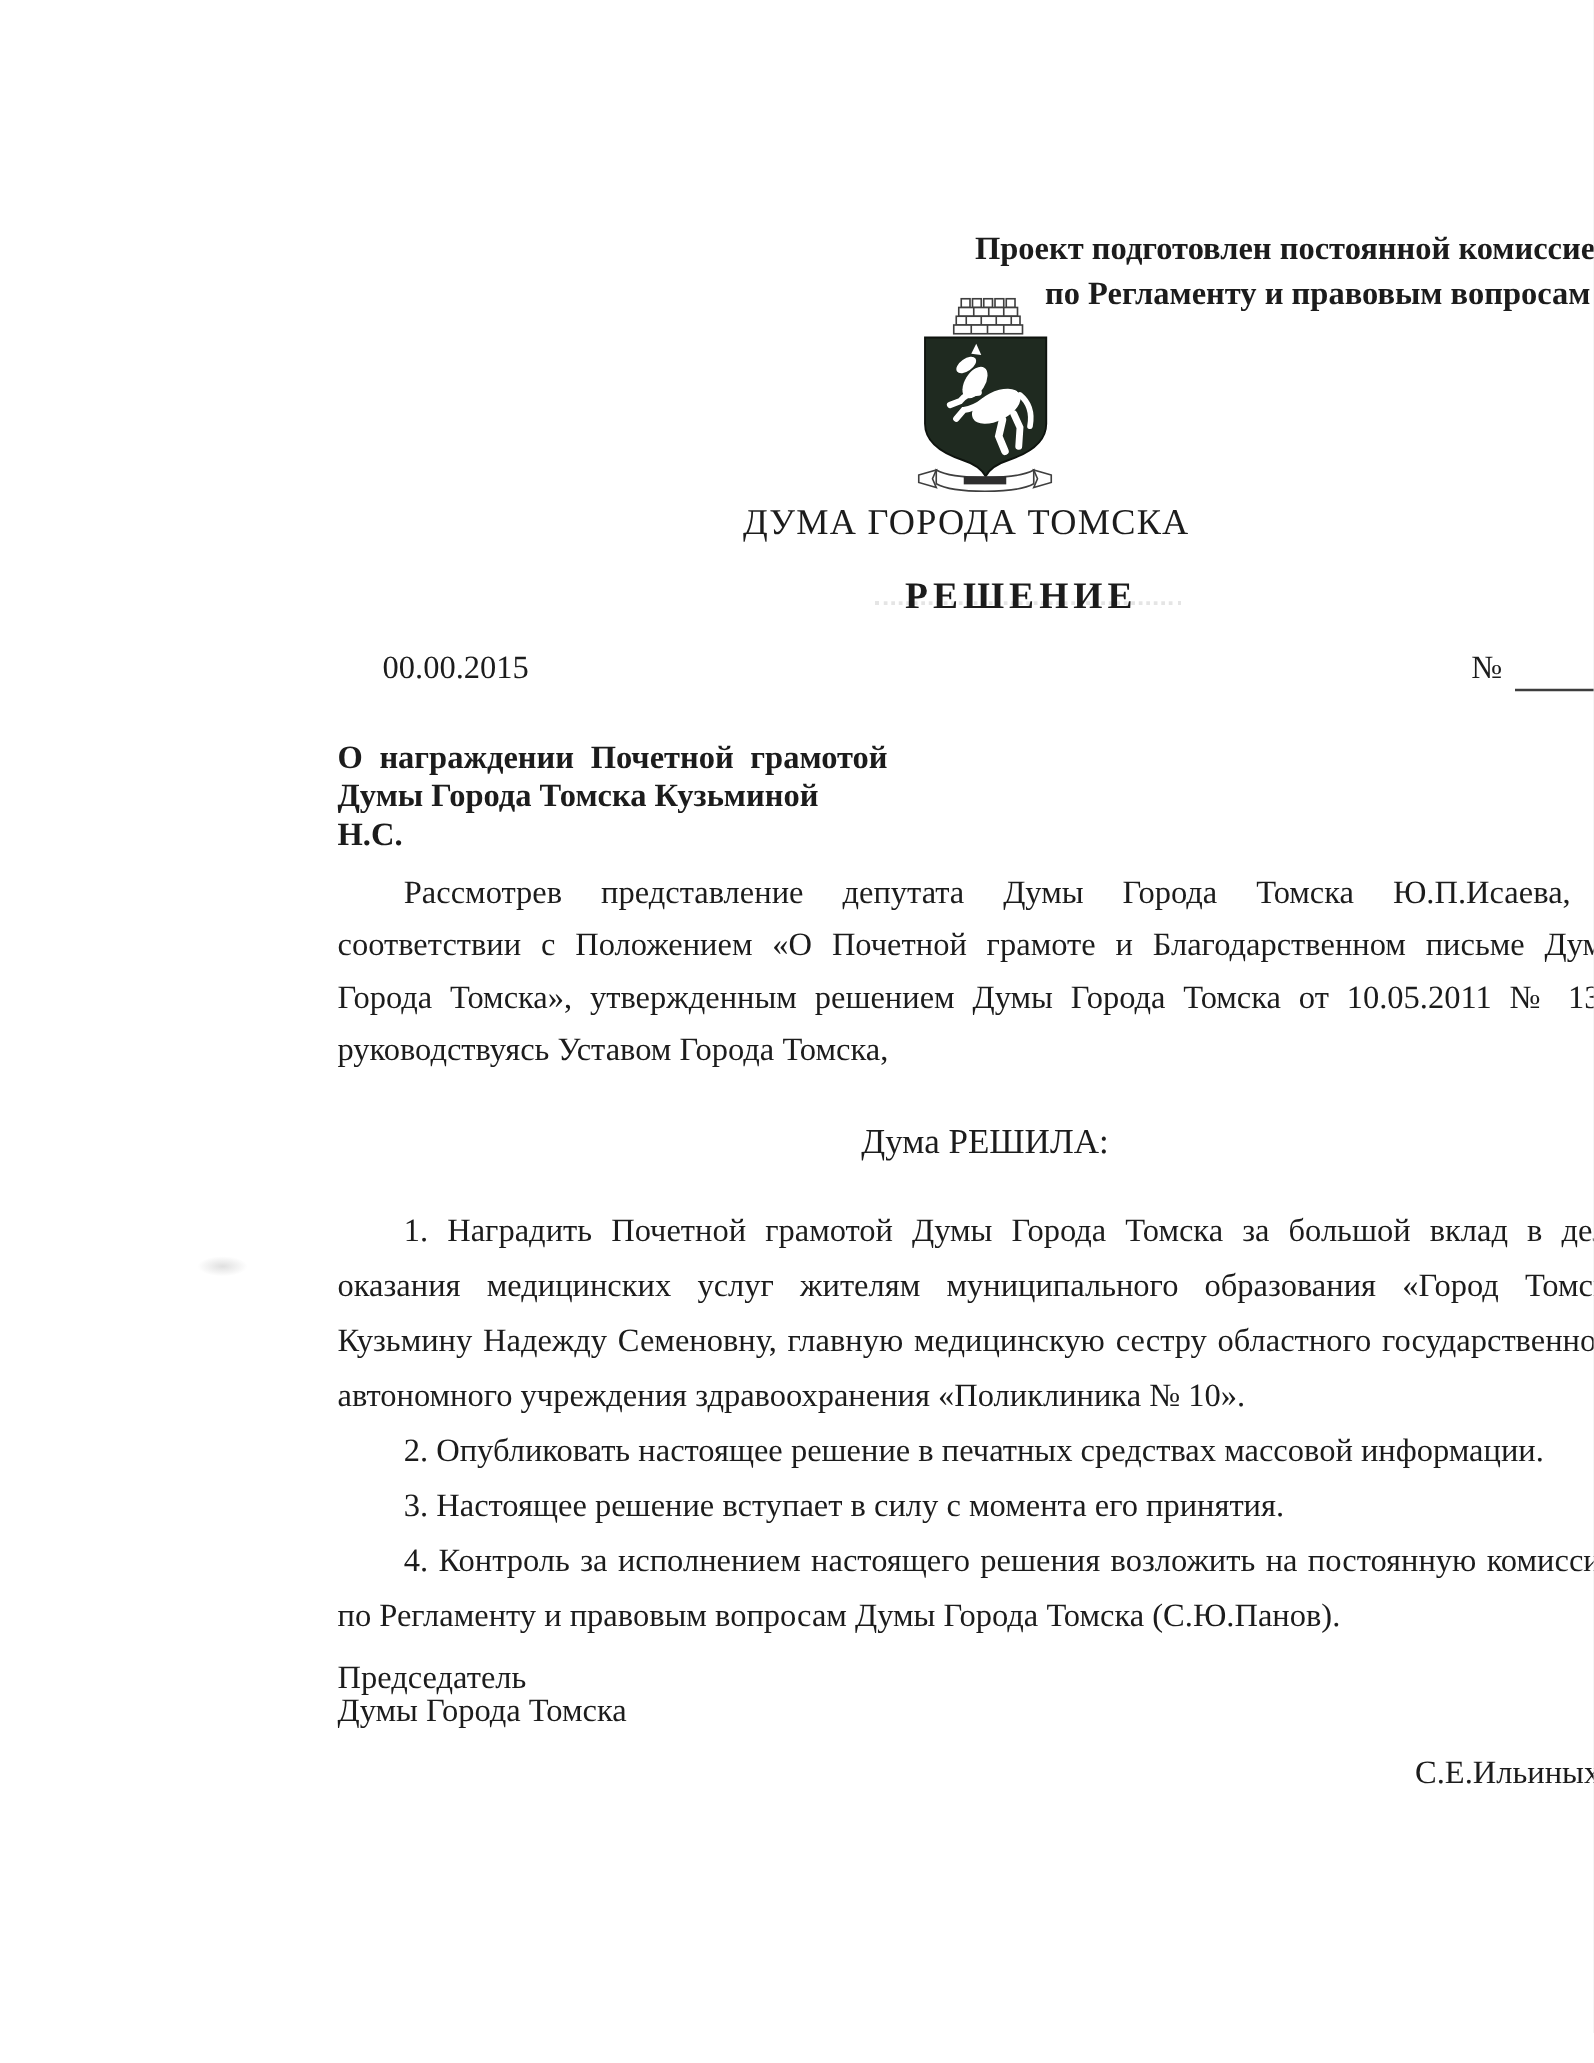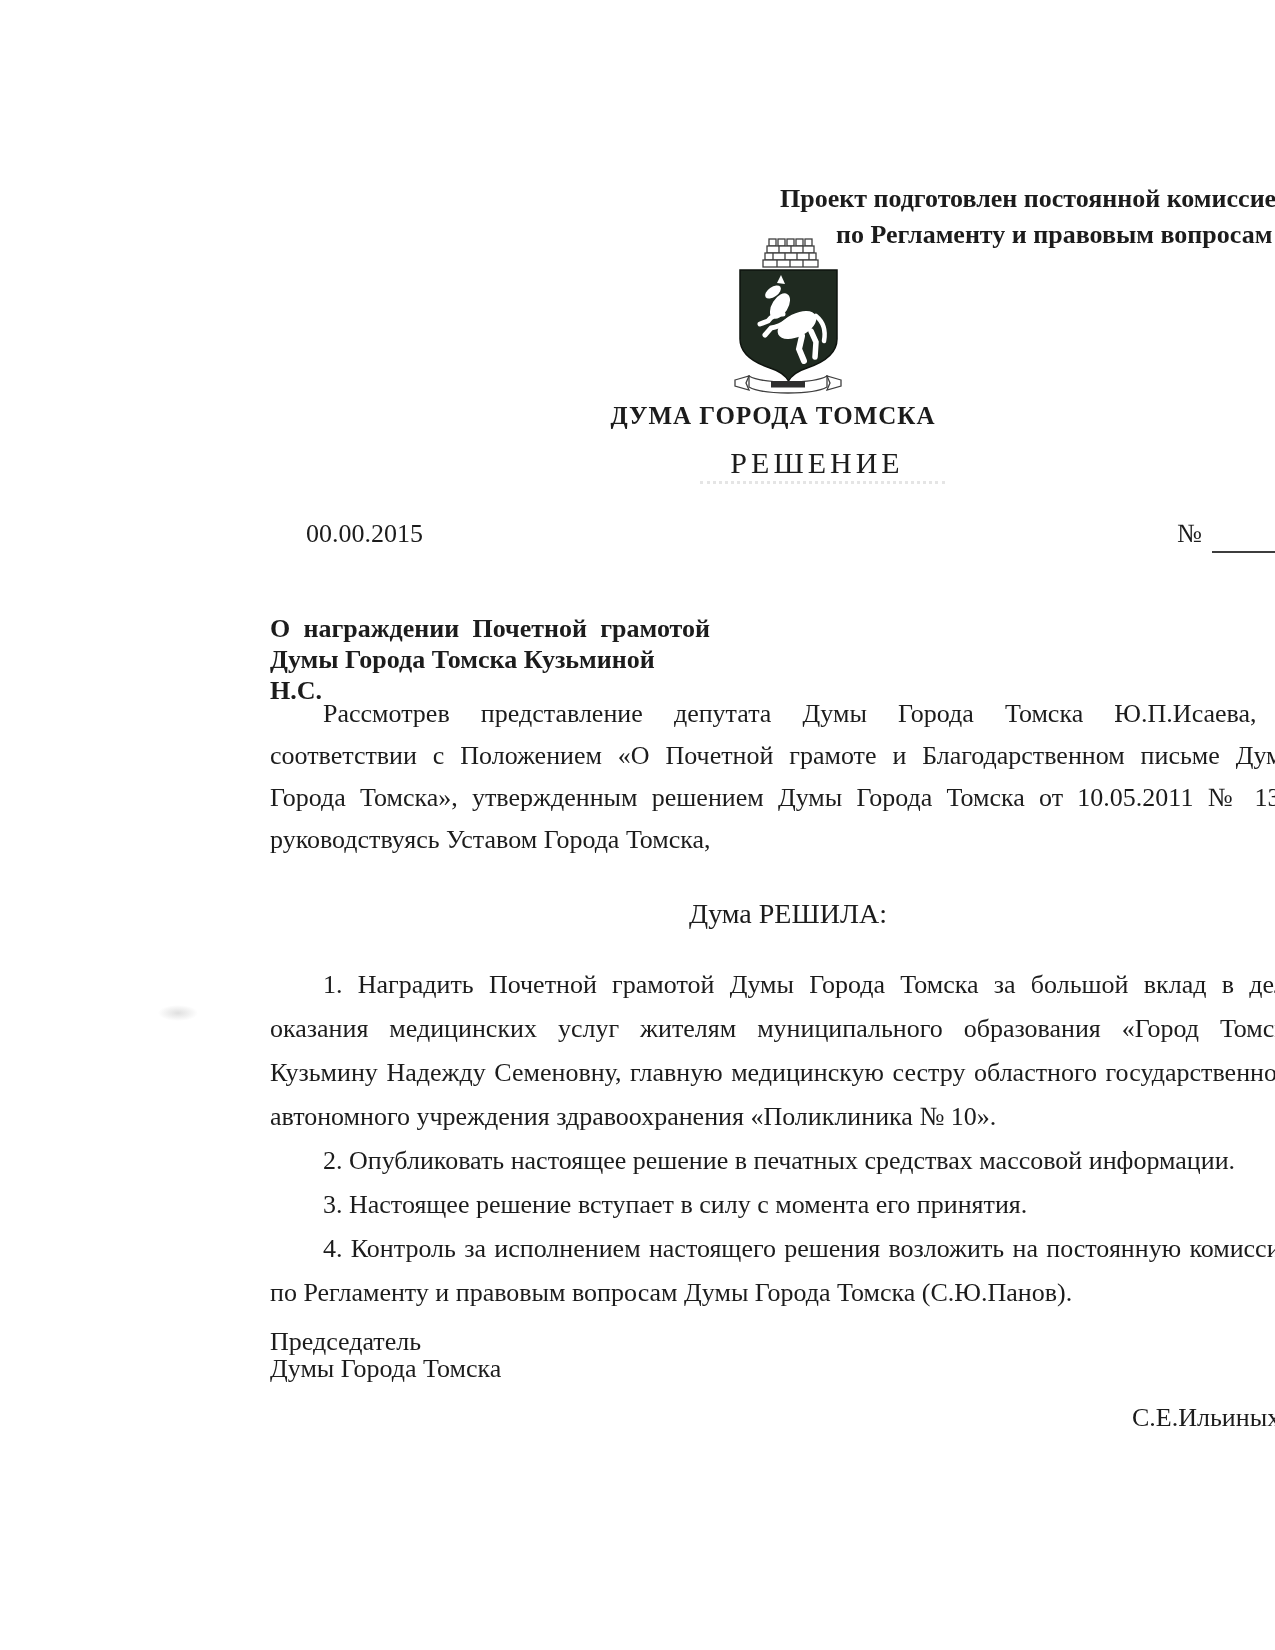--- a/index.html
+++ b/index.html
@@ -13,31 +13,31 @@
   
   .header-note { left:780px; top:181px; font-weight:bold; font-size:26px; line-height:36px; }
   .header-note .hl { white-space:nowrap; }
   .header-note .hl2 { margin-left:56px; }
 
   
   .emblem { left:705px; top:226px; }
 
   
   .org-title { left:773px; top:402px; transform:translateX(-50%);
-    font-size:25px; font-weight:bold; letter-spacing:1px; white-space:nowrap; }
-  .doc-type { left:817px; top:446px; transform:translateX(-50%);
-    font-size:30px; font-weight:normal; letter-spacing:4px; white-space:nowrap; }
+    font-size:29px; font-weight:normal; letter-spacing:1px; white-space:nowrap; }
+  .doc-type { left:817px; top:460px; transform:translateX(-50%);
+    font-size:30px; font-weight:bold; letter-spacing:4px; white-space:nowrap; }
 
   
   .date-text { left:270px; top:519px; font-size:26px; white-space:nowrap;margin-left:36px; }
   .num-sign  { left:1177px; top:519px; font-size:26px; }
   .num-blank { left:1212px; top:551px; width:110px; height:0; border-bottom:2px solid #3d3d3d; }
 
   
-  .subject { left:270px; top:613px; width:440px; font-size:26px; font-weight:bold; line-height:31px; }
+  .subject { left:270px; top:590px; width:440px; font-size:26px; font-weight:bold; line-height:31px; }
   .jfy { text-align:justify; text-align-last:justify; white-space:nowrap; }
 
   
   .preamble { left:270px; top:693px; width:1030px; font-size:26px; line-height:42px; }
   .indent { text-indent:53px; }
   .bline { white-space:nowrap; }
 
   .resolved { left:788px; top:898px; transform:translateX(-50%);
     font-size:28px; white-space:nowrap; }
 

